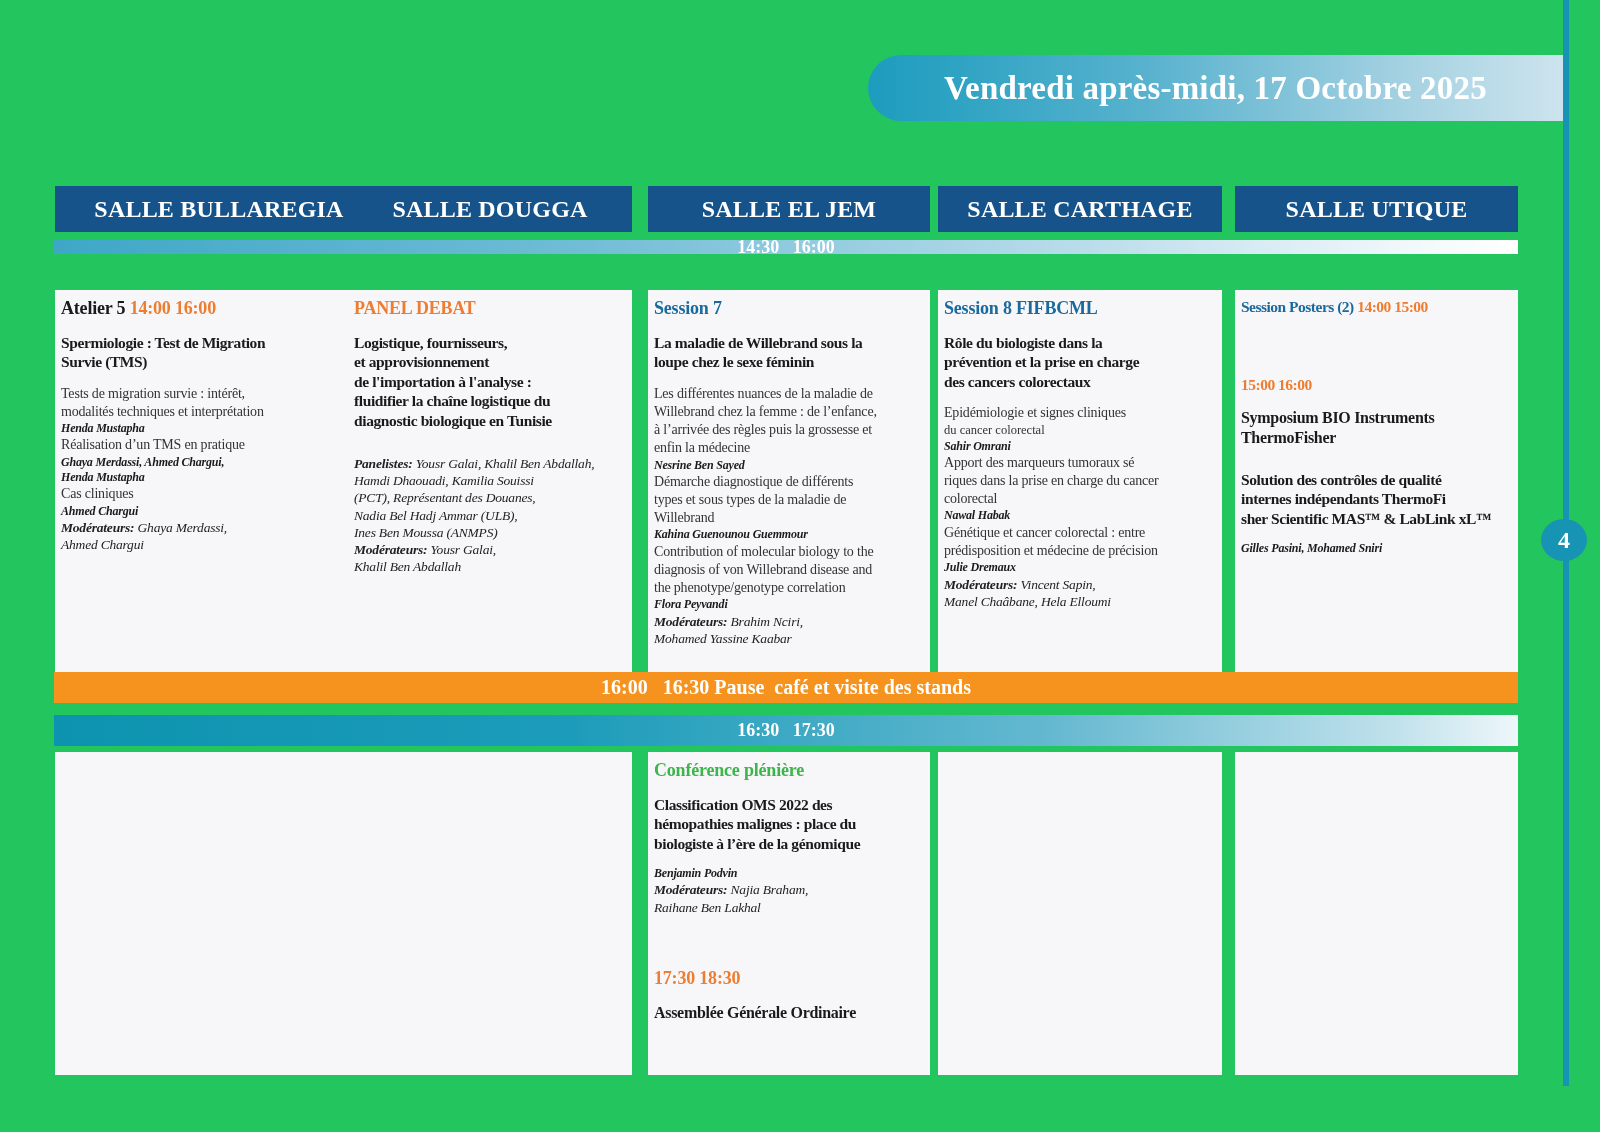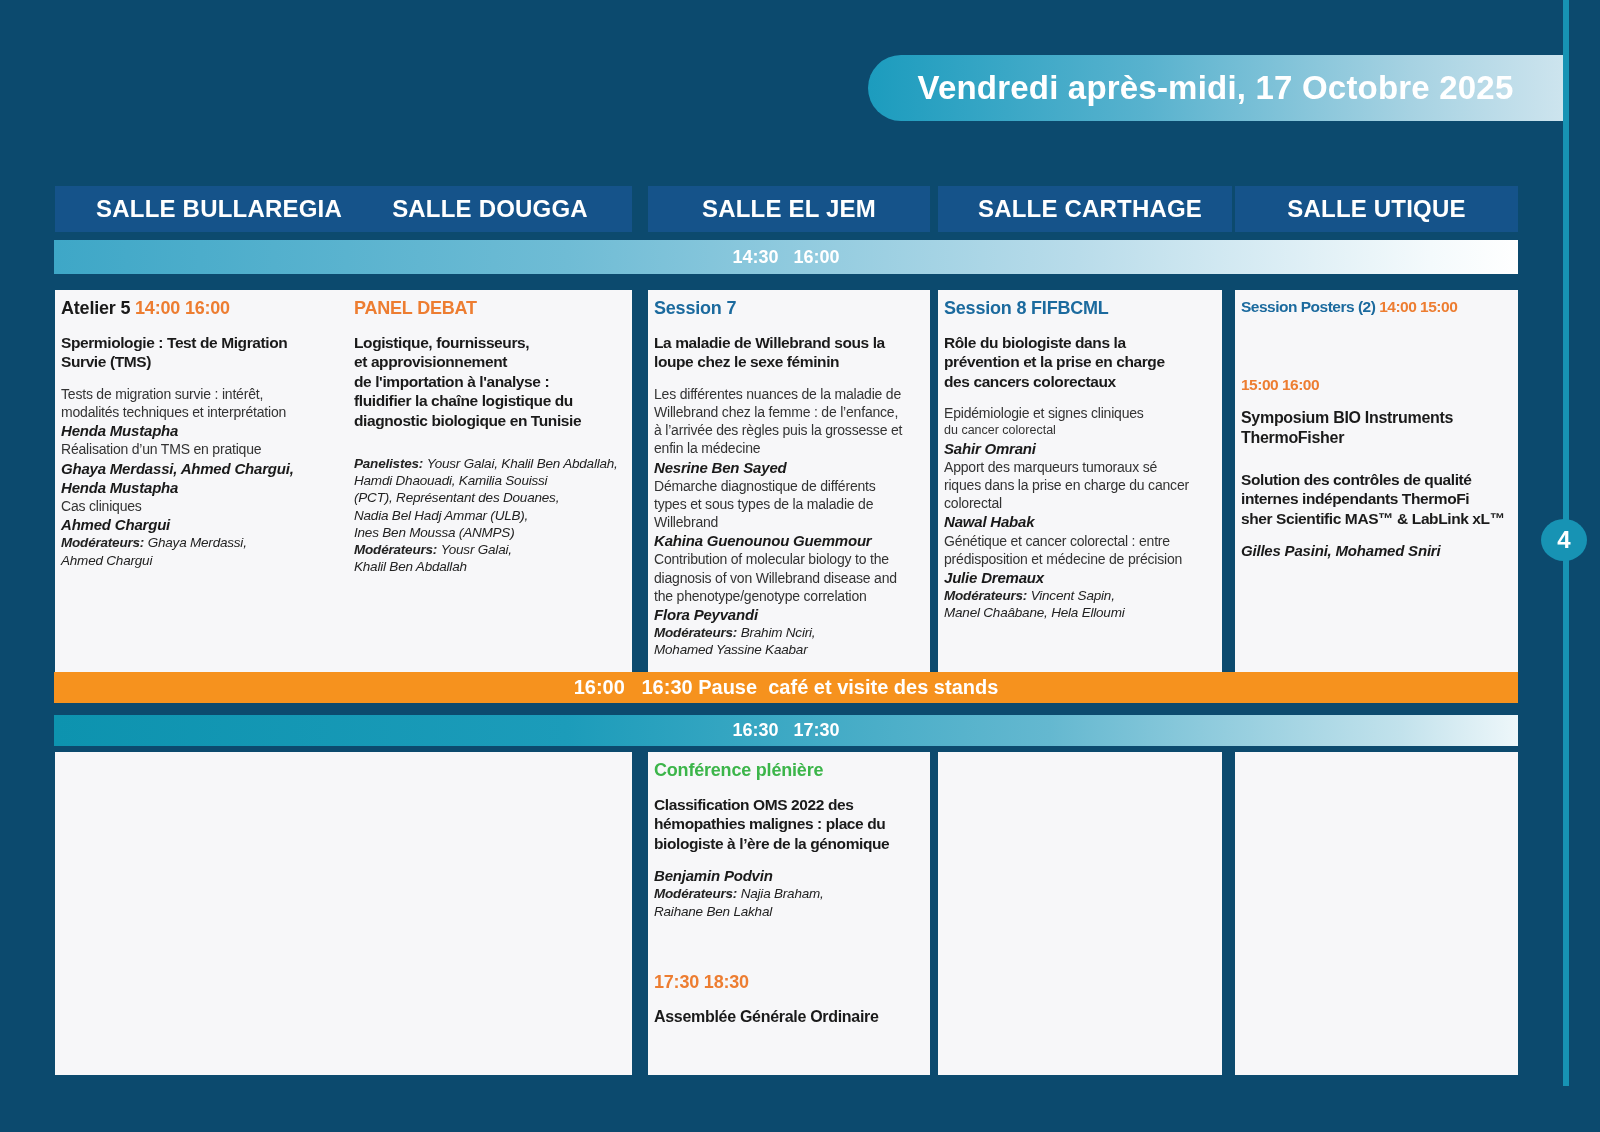--- a/index.html
+++ b/index.html
@@ -1,40 +1,40 @@
 <!DOCTYPE html>
 <html><head>
 <meta charset="utf-8">
 <style>
   html,body{margin:0;padding:0;background:#ffffff;}
-  .page{position:relative;width:1600px;height:1132px;background:#0c4a6e;overflow:hidden;
-        font-family:Liberation Sans, sans-serif;color:#1a1a1a;}
+  .page{position:relative;width:1600px;height:1132px;background:#22c55e;overflow:hidden;
+        font-family:Liberation Serif, serif;color:#1a1a1a;}
 
   
   .vline{position:absolute;left:1563px;top:0;width:6px;height:1086px;background:#1793b4;}
   .page-circle{position:absolute;left:1541px;top:519px;width:46px;height:42px;border-radius:50%;
         background:#1793b4;color:#fff;font-weight:bold;font-size:24px;
         display:flex;align-items:center;justify-content:center;z-index:6;}
 
   
   .banner{position:absolute;left:868px;top:55px;width:695px;height:66px;
         border-radius:36px 0 0 36px;z-index:3;
         background:linear-gradient(90deg,#1c9cbe 0%,#58b2ce 40%,#a6d2e2 78%,#cde4ee 100%);
         display:flex;align-items:center;justify-content:center;}
   .banner span{color:#ffffff;font-weight:bold;font-size:33px;letter-spacing:.2px;}
 
   
   .room-header{position:absolute;top:186px;height:46px;background:#15538a;color:#ffffff;
         font-weight:bold;font-size:24px;display:flex;align-items:center;justify-content:center;
         letter-spacing:.2px;}
   .c0{left:55px;width:328px;}  .c1{left:348px;width:284px;} .c2{left:648px;width:282px;}
-  .c3{left:938px;width:284px;padding-left:10px;} .c4{left:1235px;width:283px;}
+  .c3{left:938px;width:284px;} .c4{left:1235px;width:283px;}
 
   
-  .band{position:absolute;left:54px;width:1464px;height:34px;display:flex;align-items:center;
+  .band{position:absolute;left:54px;width:1464px;height:14px;display:flex;align-items:center;
         justify-content:center;color:#ffffff;font-weight:bold;font-size:18px;white-space:pre;}
   .band-1{top:240px;background:linear-gradient(90deg,#3ea7c7 0%,#6fbcd5 35%,#b9dcea 70%,#f4fafc 94%,#ffffff 100%);}
   .band-pause{top:672px;height:31px;background:#f6921e;font-size:20px;}
   .band-2{top:715px;height:31px;background:linear-gradient(90deg,#0d93af 0%,#1c9cba 35%,#64b8d0 68%,#c2e2ec 92%,#eef7fa 100%);}
 
   
   .panel{position:absolute;background:#f7f7f9;overflow:hidden;padding:8px 4px 0 6px;box-sizing:border-box;}
   .row1{top:278px;height:382px;margin-top:12px;}
   .row2{top:752px;height:323px;}
 
@@ -42,21 +42,21 @@
   .blk{white-space:pre-line;}
   .heading{font-size:18px;font-weight:bold;margin-bottom:14px;letter-spacing:-.2px;}
   .panel-utique .heading{font-size:15.5px;letter-spacing:-.5px;}
   .heading .black{color:#1a1a1a;} .heading .orange{color:#ed7d31;}
   .heading .blue{color:#1b6a9e;} .heading .green{color:#3cb54a;}
   .boldtitle{font-size:15.5px;font-weight:bold;color:#1a1a1a;line-height:1.25;
         letter-spacing:-.4px;margin-bottom:13px;}
   .boldtitle-lg{font-size:16px;font-weight:bold;color:#1a1a1a;line-height:1.25;letter-spacing:-.3px;}
   .body{font-size:14px;color:#333;line-height:1.3;letter-spacing:-.2px;}
   .small{font-size:12.5px;color:#333;line-height:1.3;}
-  .bolditalic{font-size:15px;font-weight:bold;font-style:italic;line-height:1.28;letter-spacing:-.2px;}
+  .bolditalic{font-size:12px;font-weight:bold;font-style:italic;line-height:1.28;letter-spacing:-.2px;}
   .italic{font-size:13.5px;font-style:italic;line-height:1.28;letter-spacing:-.2px;color:#222;}
   .names{font-size:13.5px;line-height:1.28;letter-spacing:-.2px;color:#222;}
   .names .bi{font-weight:bold;font-style:italic;}
   .names .i{font-style:italic;}
   .spacer-sm{height:12px;} .spacer-md{height:22px;} .spacer-lg{height:46px;} .spacer-xl{height:52px;}
 </style>
 </head>
 <body>
 
 <div class="page">

